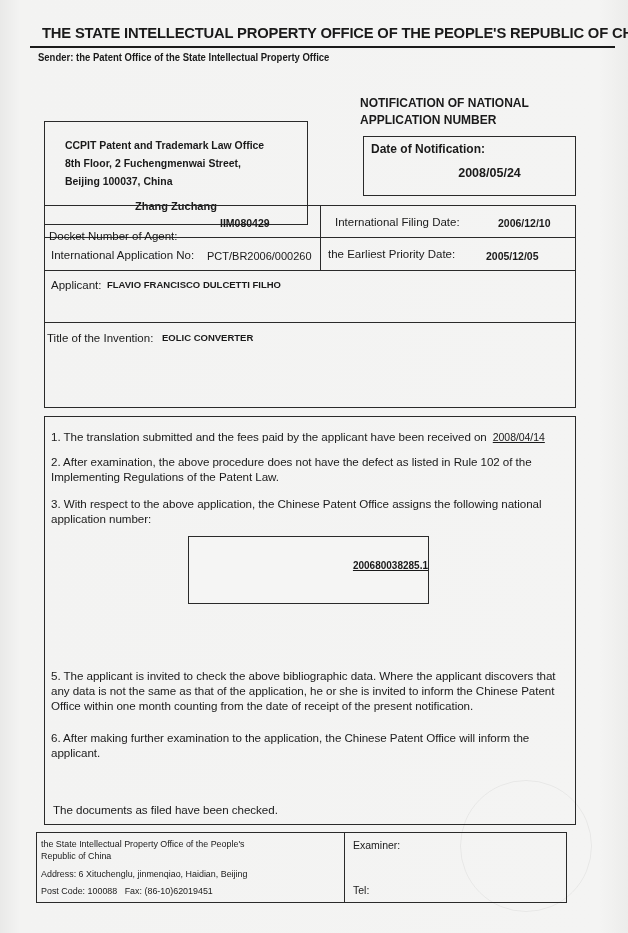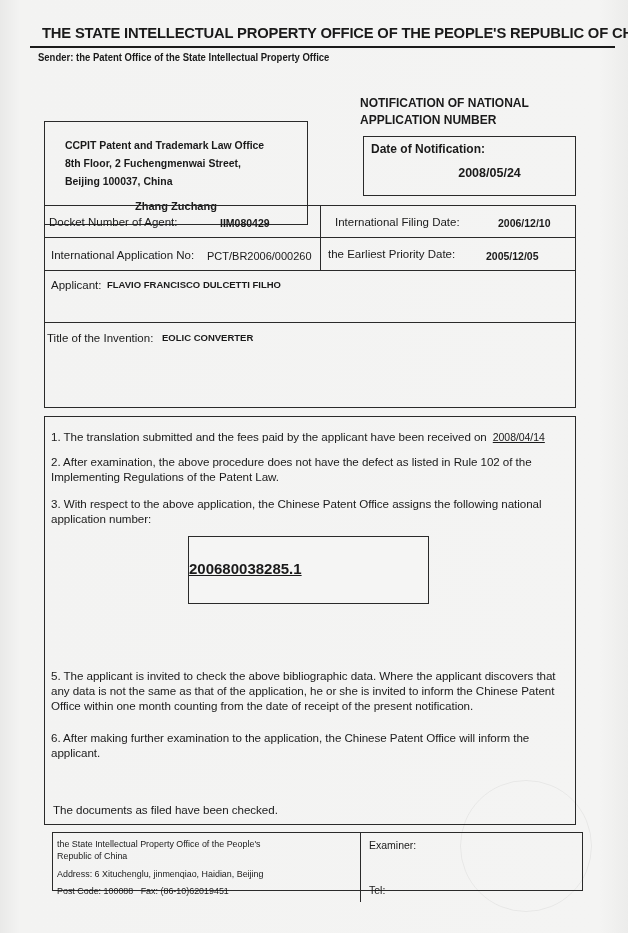--- a/index.html
+++ b/index.html
@@ -34,23 +34,23 @@
   .hline { position: absolute; left: 0; width: 100%; height: 1px; background: #2a2a2a; }
   .vline { position: absolute; width: 1px; background: #2a2a2a; }
   .cell-text { position: absolute; font-size: 11.5px; white-space: nowrap; }
   .cell-val { position: absolute; font-size: 10.5px; font-weight: bold; white-space: nowrap; }
   .cell-val-reg { position: absolute; font-size: 11px; white-space: nowrap; }
 
   .notice-box { left: 44px; top: 416px; width: 532px; height: 409px; border: 1px solid #2a2a2a; box-sizing: border-box; }
   .para { position: absolute; left: 6px; width: 520px; font-size: 11.6px; line-height: 15px; letter-spacing: -0.05px; }
   .recv-date { text-decoration: underline; font-size: 10.5px; margin-left: 6px; }
   .appno-box { position: absolute; left: 143px; top: 119px; width: 239px; height: 66px; border: 1px solid #2a2a2a; background: #f5f5f4; }
-  .appno { position: absolute; left: 0; width: 100%; top: 23px; text-align: left; font-size: 15px; font-weight: bold; text-decoration: underline; }
+  .appno { position: absolute; left: 0; width: 100%; top: 23px; text-align: right; font-size: 10px; font-weight: bold; text-decoration: underline; }
 
-  .footer-box { left: 52px; top: 832px; width: 531px; height: 59px; border: 1px solid #2a2a2a; box-sizing: border-box; }
+  .footer-box { left: 36px; top: 832px; width: 531px; height: 71px; border: 1px solid #2a2a2a; box-sizing: border-box; }
   .foot-text { position: absolute; font-size: 9.4px; line-height: 12px; white-space: nowrap; transform: scaleX(0.95); transform-origin: left; }
   .foot-right { position: absolute; font-size: 10.5px; }
 
   .stamp { left: 460px; top: 780px; width: 130px; height: 130px; border-radius: 50%; border: 1px solid rgba(0,0,0,0.05); }
 </style>
 </head>
 <body>
 
 <div class="page">
 
@@ -73,21 +73,21 @@
     <div class="date-label">Date of Notification:</div>
     <div class="date-value">2008/05/24</div>
   </div>
 
   <div class="abs info-table">
     <div class="hline" style="top:31px"></div>
     <div class="hline" style="top:64px"></div>
     <div class="hline" style="top:116px"></div>
     <div class="vline" style="left:275px; top:0; height:64px"></div>
 
-    <div class="cell-text" style="left:4px; top:10px">Docket Number of Agent:</div>
+    <div class="cell-text" style="left:4px; top:24px">Docket Number of Agent:</div>
     <div class="cell-val" style="left:175px; top:11px">IIM080429</div>
     <div class="cell-text" style="left:290px; top:10px">International Filing Date:</div>
     <div class="cell-val" style="left:453px; top:11px">2006/12/10</div>
 
     <div class="cell-text" style="left:6px; top:43px">International Application No:</div>
     <div class="cell-val-reg" style="left:162px; top:44px">PCT/BR2006/000260</div>
     <div class="cell-text" style="left:283px; top:42px">the Earliest Priority Date:</div>
     <div class="cell-val" style="left:441px; top:44px">2005/12/05</div>
 
     <div class="cell-text" style="left:6px; top:73px">Applicant:</div>

